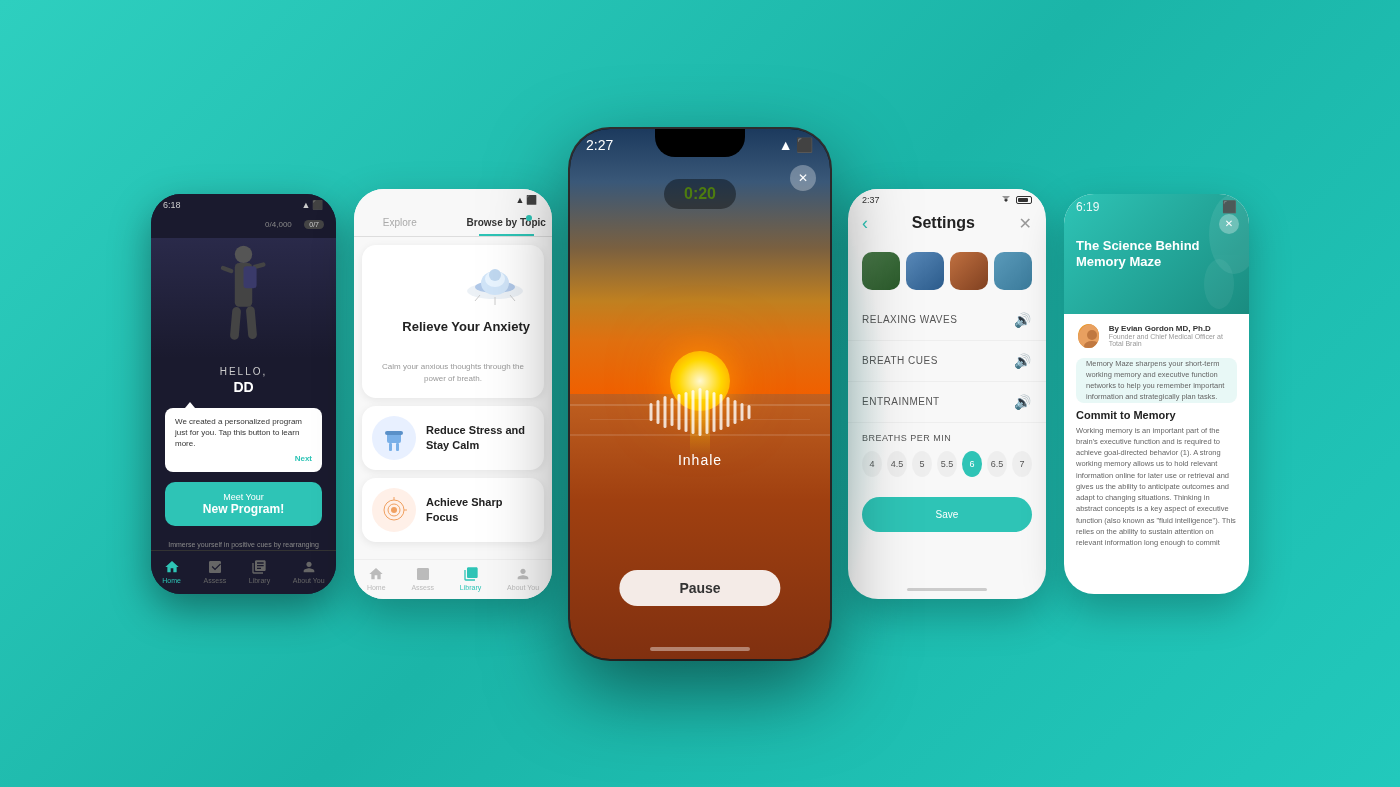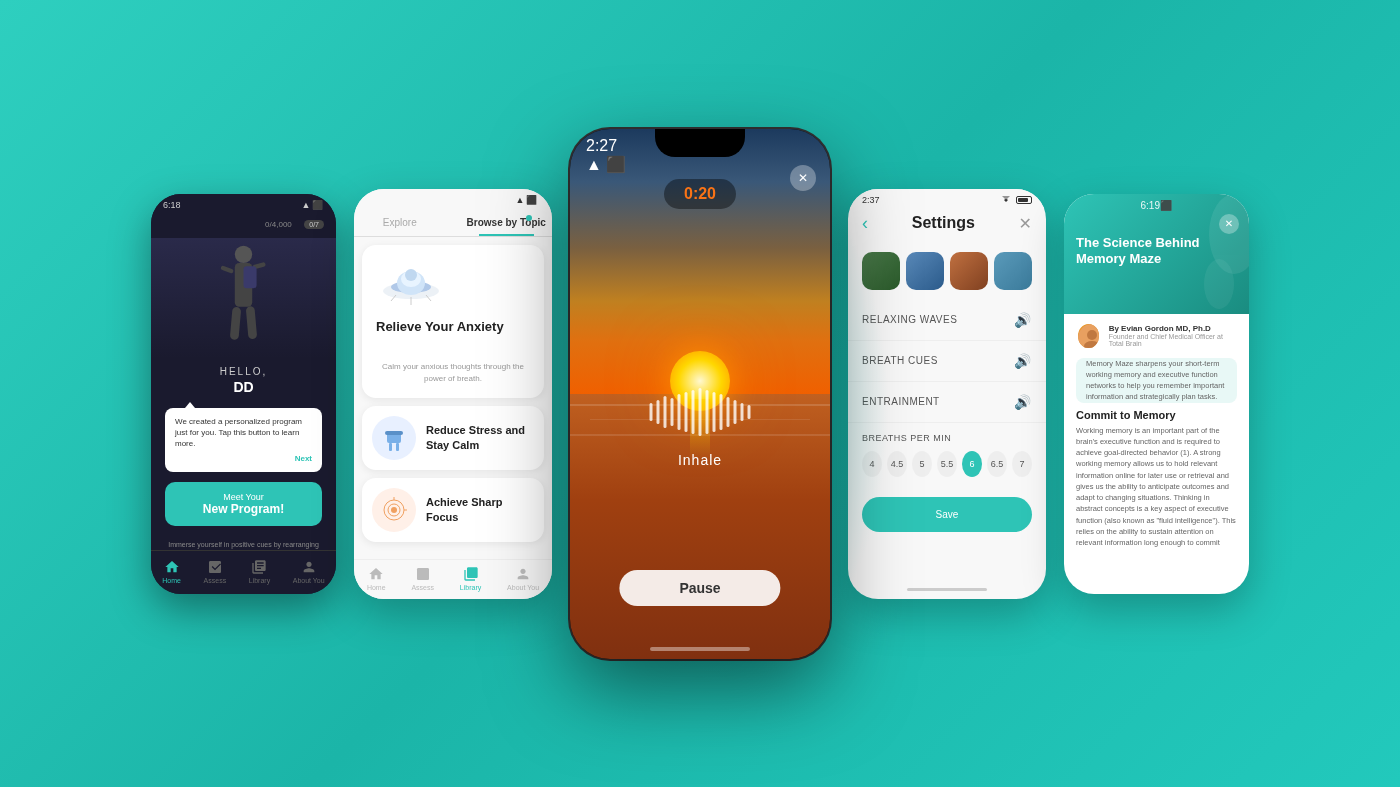--- a/index.html
+++ b/index.html
@@ -253,21 +253,21 @@
       border-radius: 14px;
       padding: 10px;
       display: flex;
       align-items: center;
       gap: 10px;
       box-shadow: 0 2px 8px rgba(0,0,0,0.08);
     }
 
     .screen2-card-large {
       flex-direction: column;
-      align-items: flex-start;
+      align-items: flex-end;
       padding: 14px;
     }
 
     .card-illustration {
       width: 70px;
       height: 50px;
       display: flex;
       align-items: center;
       justify-content: center;
     }
@@ -358,28 +358,27 @@
       background: #000;
       border-radius: 0 0 20px 20px;
       z-index: 20;
     }
 
     .center-statusbar {
       background: transparent;
       padding: 8px 16px 0;
       display: flex;
       justify-content: space-between;
-      font-size: 16px;
+      font-size: 14px;
       color: #fff;
       position: absolute;
       top: 0;
       left: 0;
       right: 0;
       z-index: 15;
-      flex-direction: column;
     }
 
     .close-btn {
       position: absolute;
       top: 36px;
       right: 14px;
       width: 26px;
       height: 26px;
       background: rgba(255,255,255,0.3);
       border-radius: 50%;
@@ -392,21 +391,21 @@
     }
 
     .timer-badge {
       position: absolute;
       top: 50px;
       left: 50%;
       transform: translateX(-50%);
       background: rgba(0,0,0,0.4);
       border-radius: 16px;
       padding: 6px 20px;
-      color: #f97316;
+      color: #4d7c0f;
       font-size: 16px;
       font-weight: 600;
       z-index: 15;
     }
 
     .breath-bars {
       position: absolute;
       bottom: 42%;
       left: 50%;
       transform: translateX(-50%);
@@ -619,22 +618,22 @@
     .screen5-header {
       height: 120px;
       background: linear-gradient(135deg, #2ec4b6 0%, #1a8c80 100%);
       position: relative;
       overflow: hidden;
     }
 
     .screen5-statusbar {
       padding: 6px 12px 0;
       display: flex;
-      justify-content: center;
-      font-size: 10px;
+      justify-content: space-between;
+      font-size: 12px;
       color: rgba(255,255,255,0.9);
     }
 
     .screen5-close {
       position: absolute;
       top: 20px;
       right: 10px;
       width: 20px;
       height: 20px;
       background: rgba(255,255,255,0.3);

